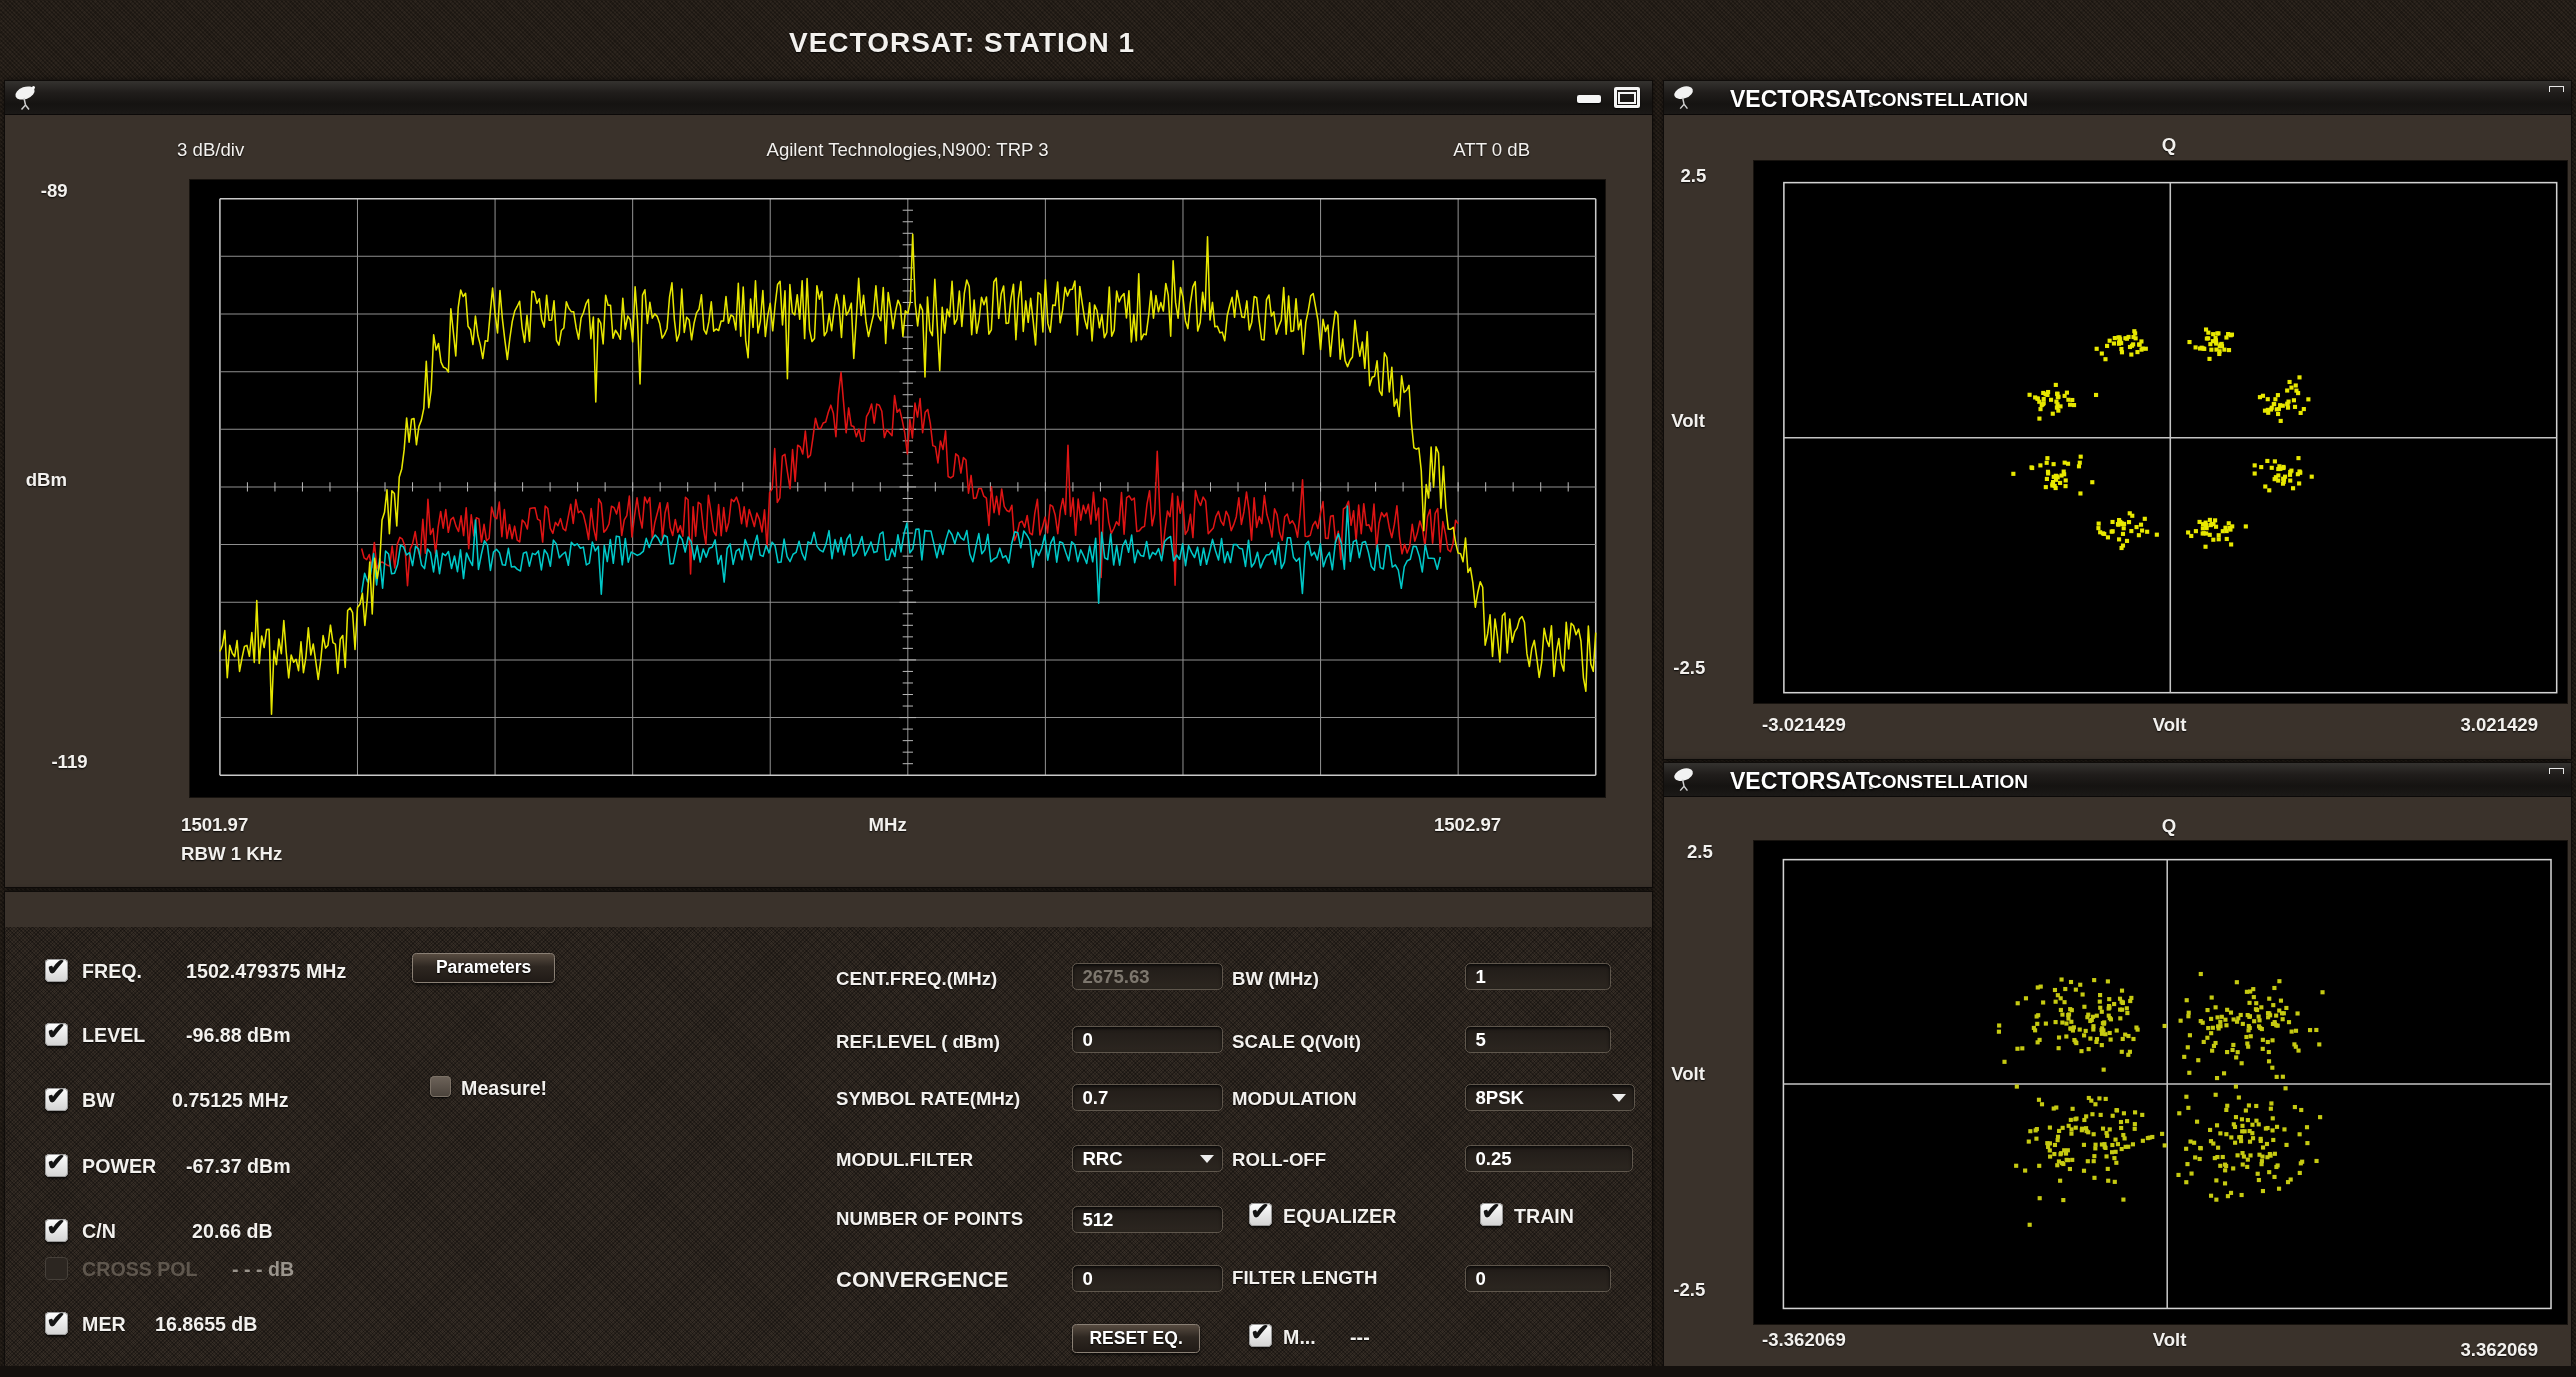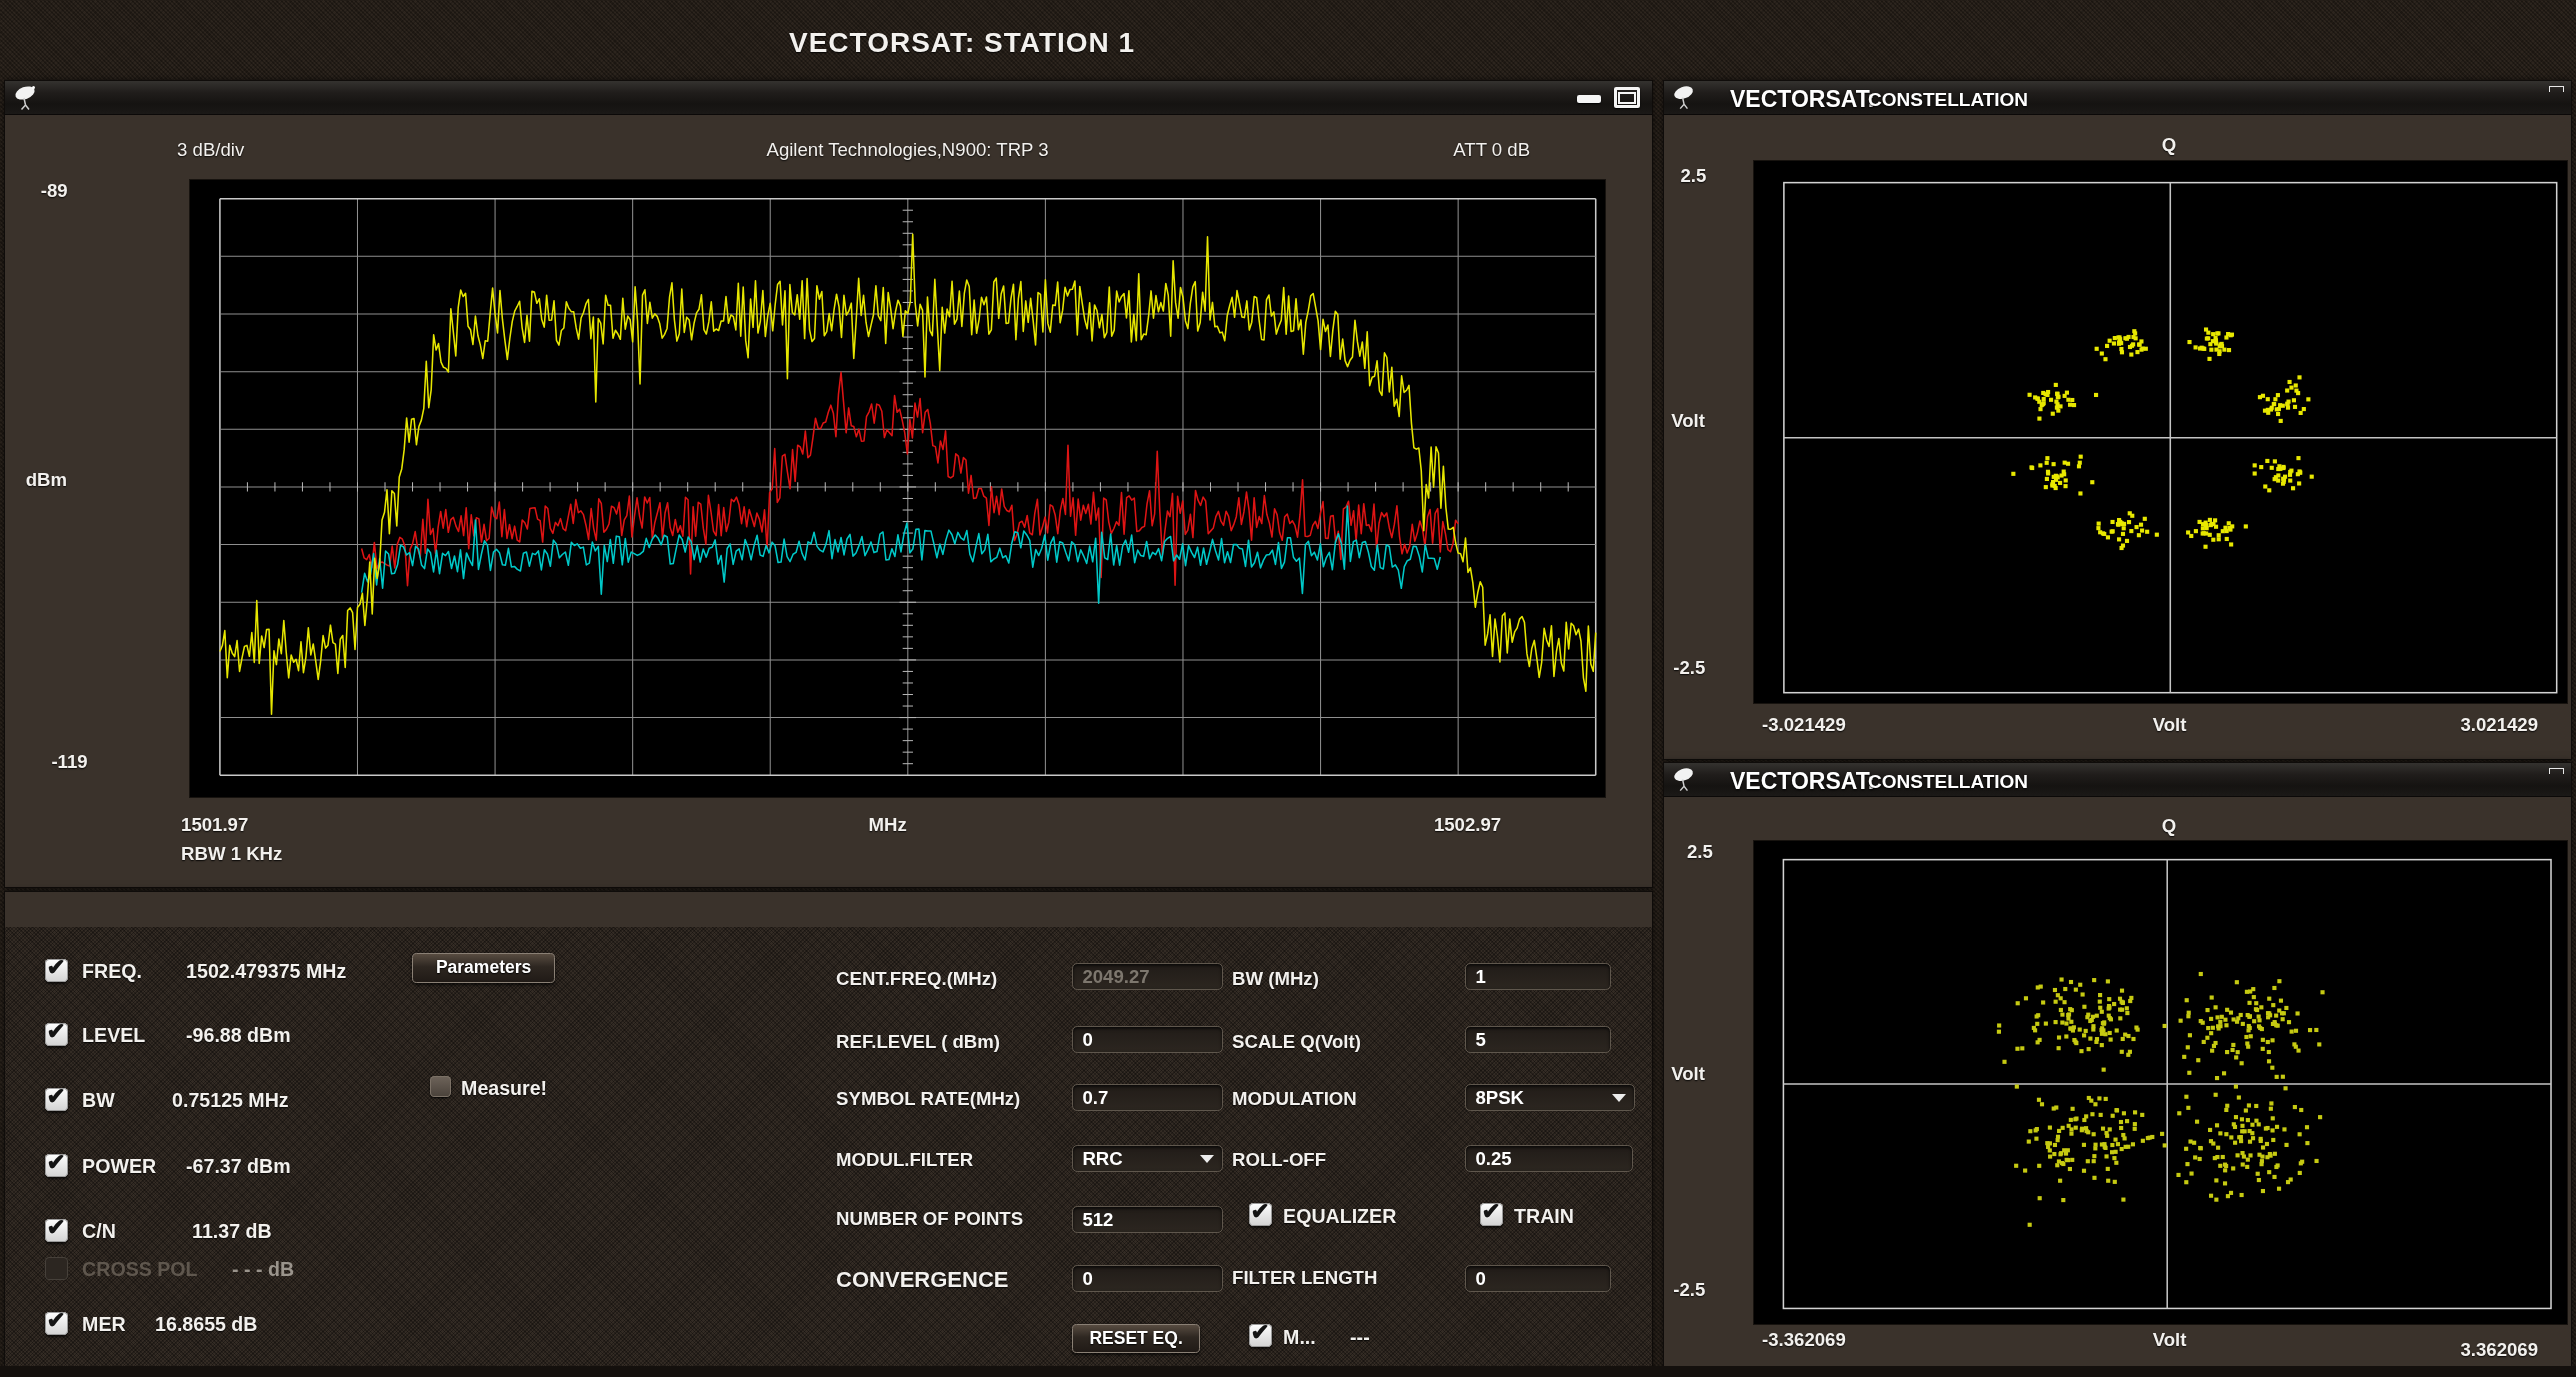--- a/index.html
+++ b/index.html
@@ -287,34 +287,34 @@
     <span class="cb" style="left:40px;top:262px;">
         <span class="tick">✔</span>
       </span>
     <div class="lbl mlabel" style="left:77px;top:263px;">POWER</div>
     <div class="lbl mlabel" style="left:181px;top:263px;">-67.37 dBm</div>
 
     <span class="cb" style="left:40px;top:327px;">
         <span class="tick">✔</span>
       </span>
     <div class="lbl mlabel" style="left:77px;top:328px;">C/N</div>
-    <div class="lbl mlabel" style="left:187px;top:328px;">11.37 dB</div>
+    <div class="lbl mlabel" style="left:187px;top:328px;">20.66 dB</div>
 
     <span class="cb dark" style="left:40px;top:365px;"></span>
     <div class="lbl mlabel dim" style="left:77px;top:366px;">CROSS POL</div>
     <div class="lbl mlabel dim" style="left:227px;top:366px;color:#9a948c !important;">- - - dB</div>
 
     <span class="cb" style="left:40px;top:420px;">
         <span class="tick">✔</span>
       </span>
     <div class="lbl mlabel" style="left:77px;top:421px;">MER</div>
     <div class="lbl mlabel" style="left:150px;top:421px;">16.8655 dB</div>
 
     <div class="lbl mlabel" style="left:831px;top:76px;font-size:18.6px;">CENT.FREQ.(MHz)</div>
-    <div class="field disabled" style="left:1067px;top:71px;width:151px;">2049.27</div>
+    <div class="field disabled" style="left:1067px;top:71px;width:151px;">2675.63</div>
 
     <div class="lbl mlabel" style="left:831px;top:139px;font-size:18.6px;">REF.LEVEL ( dBm)</div>
     <div class="field" style="left:1067px;top:134px;width:151px;">0</div>
 
     <div class="lbl mlabel" style="left:831px;top:196px;font-size:18.6px;">SYMBOL RATE(MHz)</div>
     <div class="field" style="left:1067px;top:192px;width:151px;">0.7</div>
 
     <div class="lbl mlabel" style="left:831px;top:257px;font-size:18.6px;">MODUL.FILTER</div>
     <div class="field select" style="left:1067px;top:253px;width:151px;">
       <span>RRC</span>

